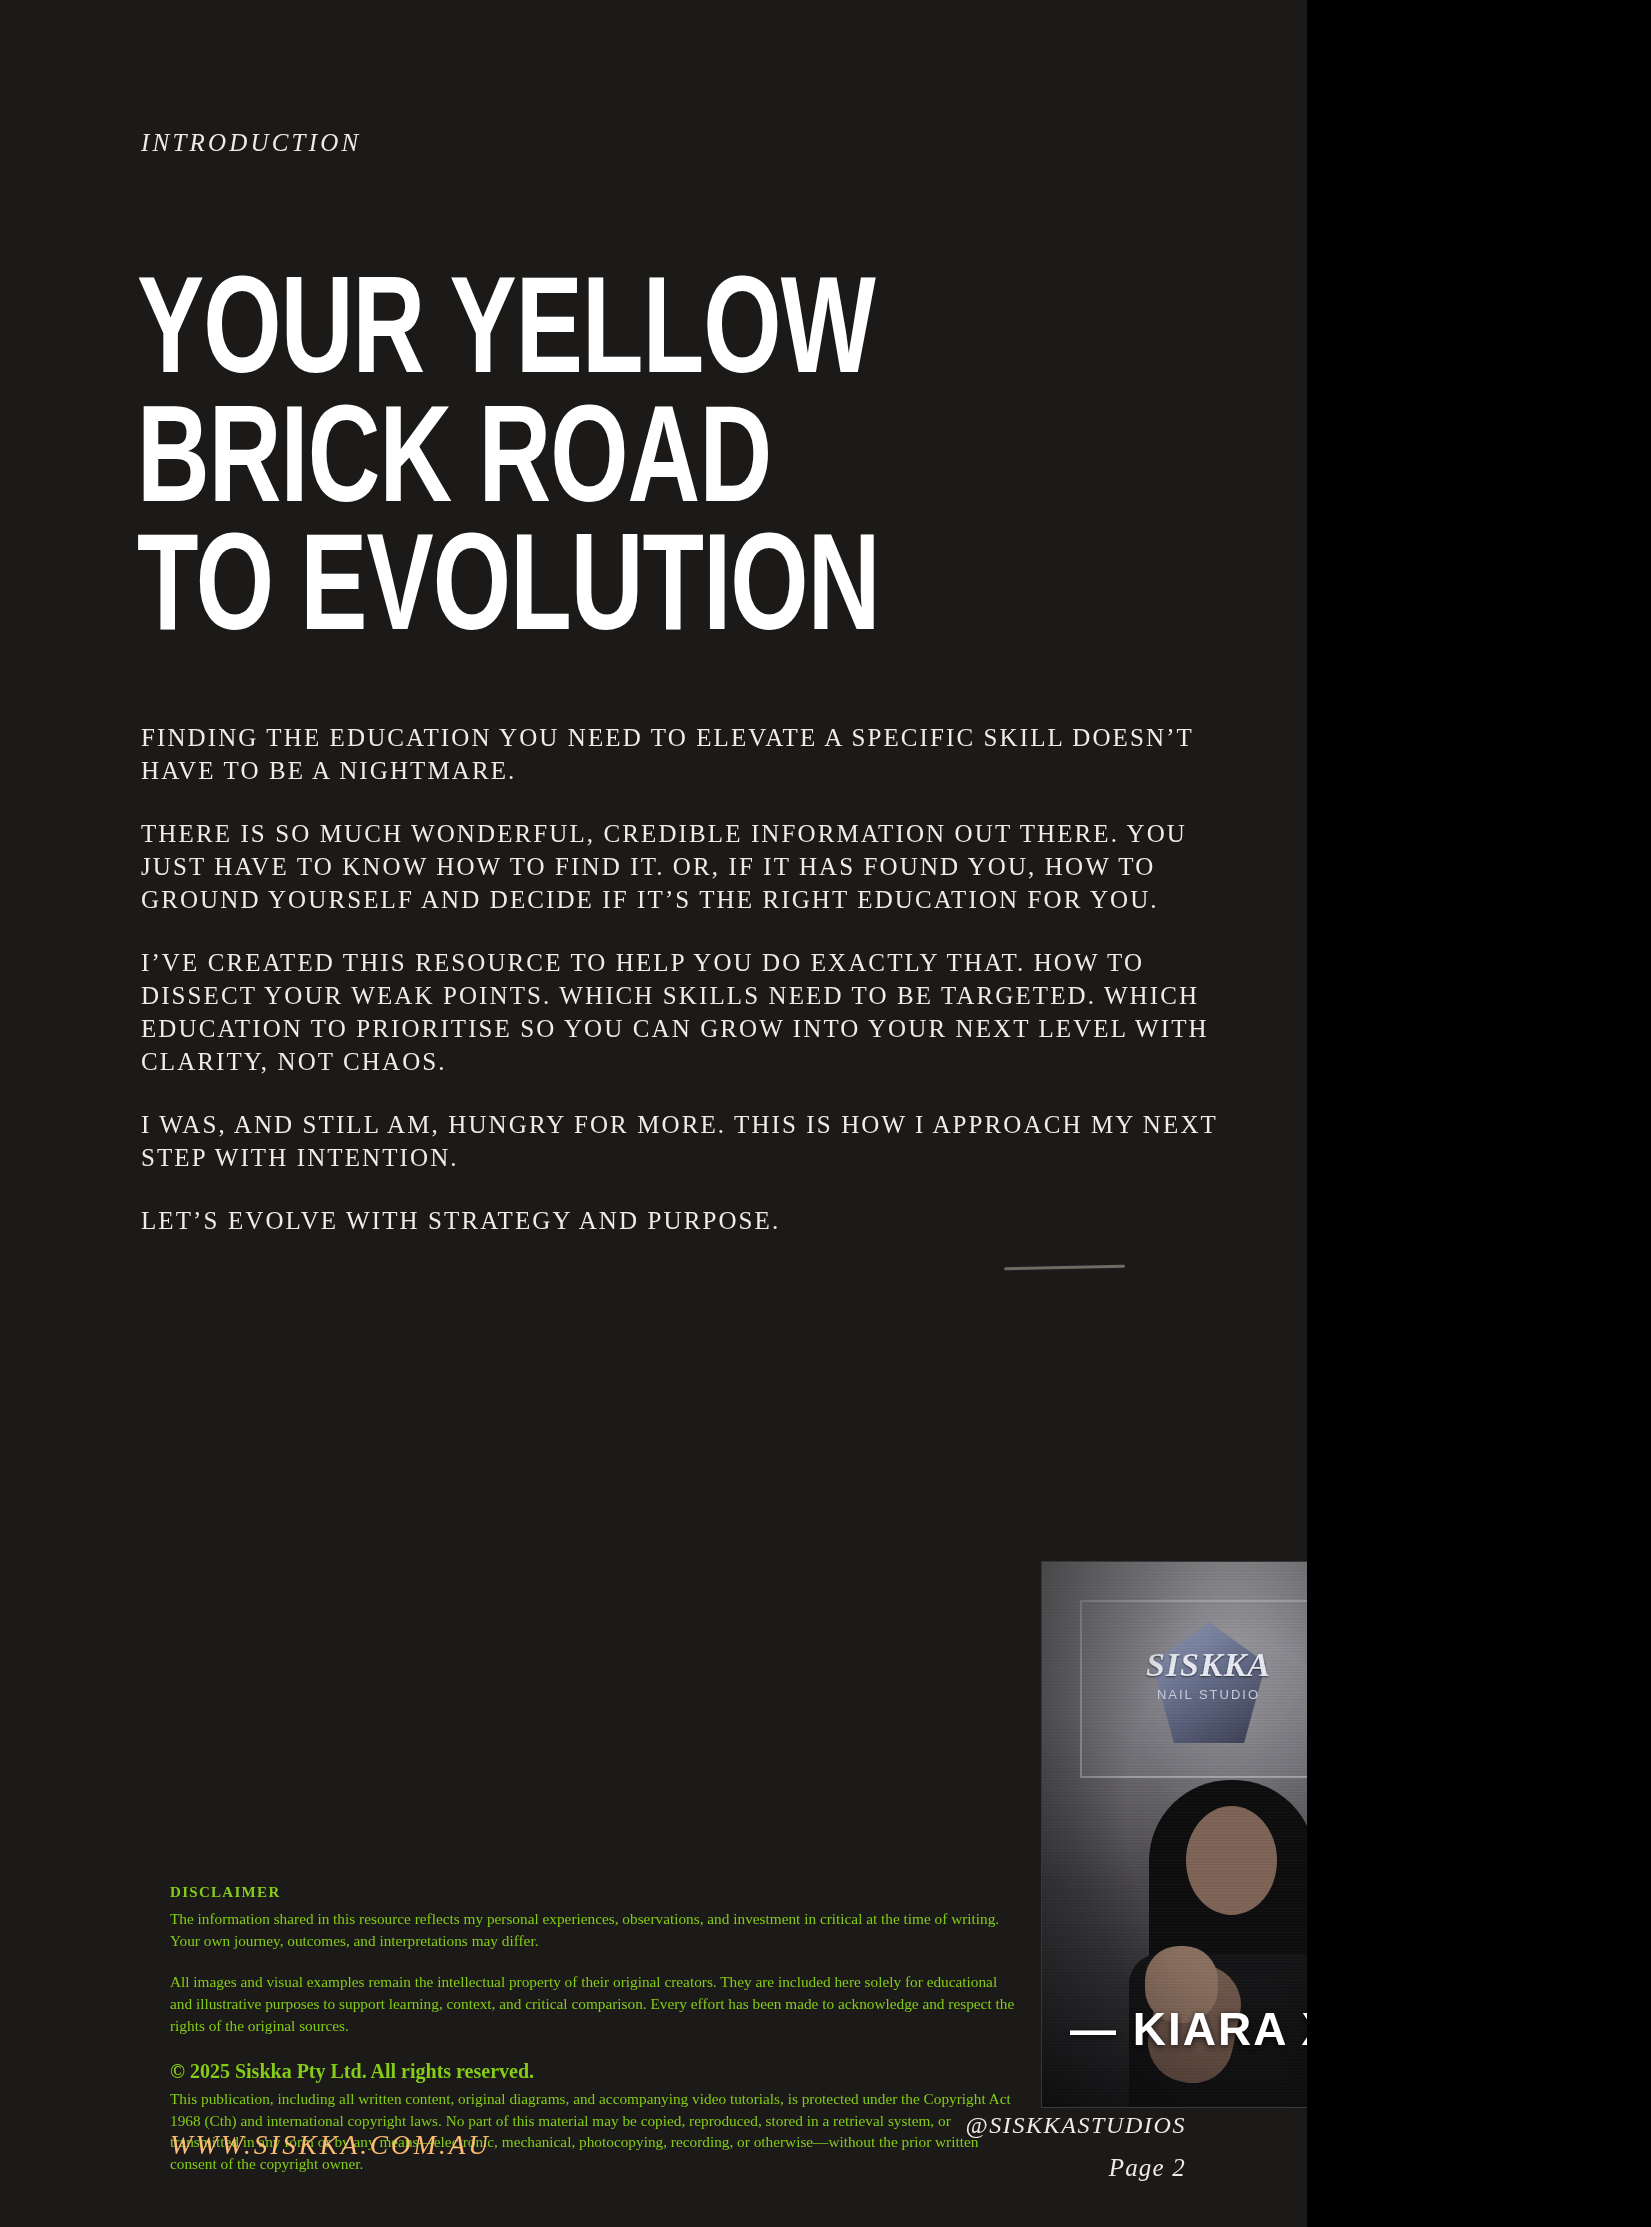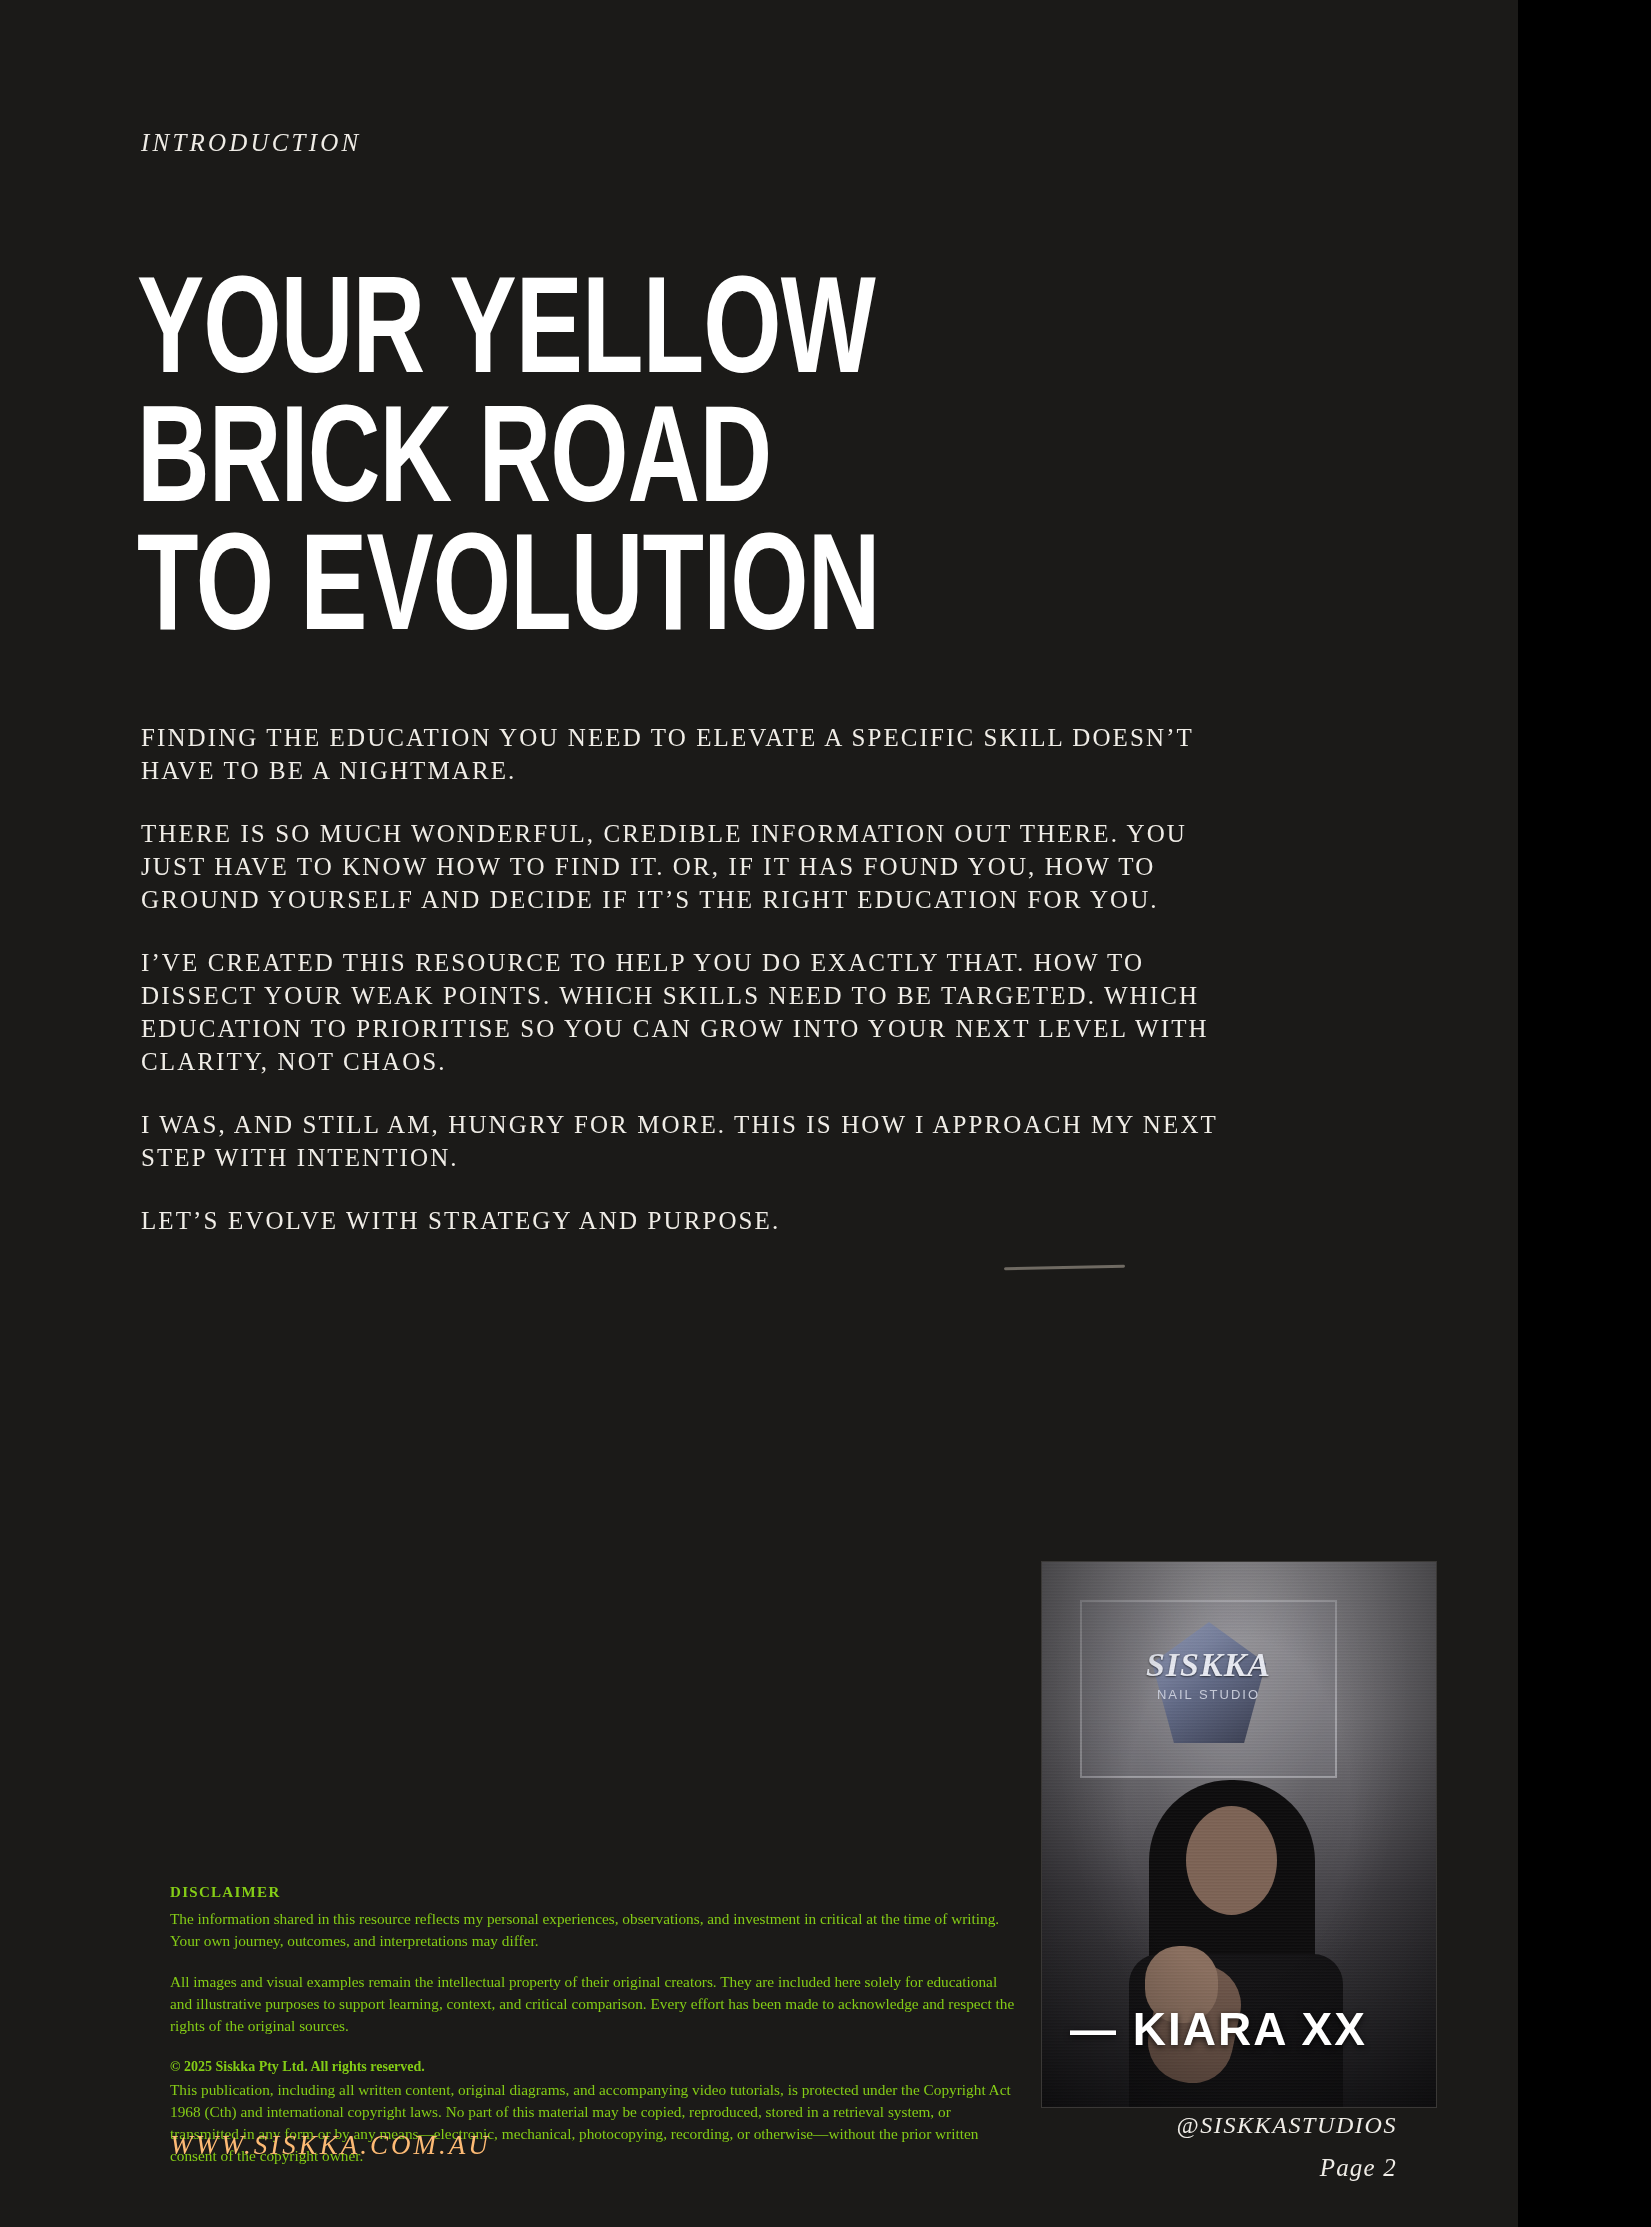--- a/index.html
+++ b/index.html
@@ -2,21 +2,21 @@
 <html><head>
 <meta charset="utf-8">
 <style>
   html, body {
     margin: 0;
     padding: 0;
     background: #000;
   }
   .page {
     position: relative;
-    width: 1518px;
+    width: 1307px;
     height: 2228px;
     background: #1b1a18;
     overflow: hidden;
     font-family: "Liberation Serif", serif;
     color: #f2efe9;
   }
 
   
   .eyebrow {
     position: absolute;
@@ -92,21 +92,21 @@
     text-transform: uppercase;
   }
   .disclaimer p {
     margin: 0 0 20px 0;
     font-size: 15.3px;
     line-height: 1.42;
   }
   .disclaimer p.tight { margin-bottom: 0; }
   .disclaimer .copy-head {
     font-weight: bold;
-    font-size: 14px;
+    font-size: 20px;
     margin: 0 0 3px 0;
   }
 
   
   .site-url {
     position: absolute;
     left: 170px;
     top: 2130px;
     font-family: "Liberation Serif", serif;
     font-style: italic;

